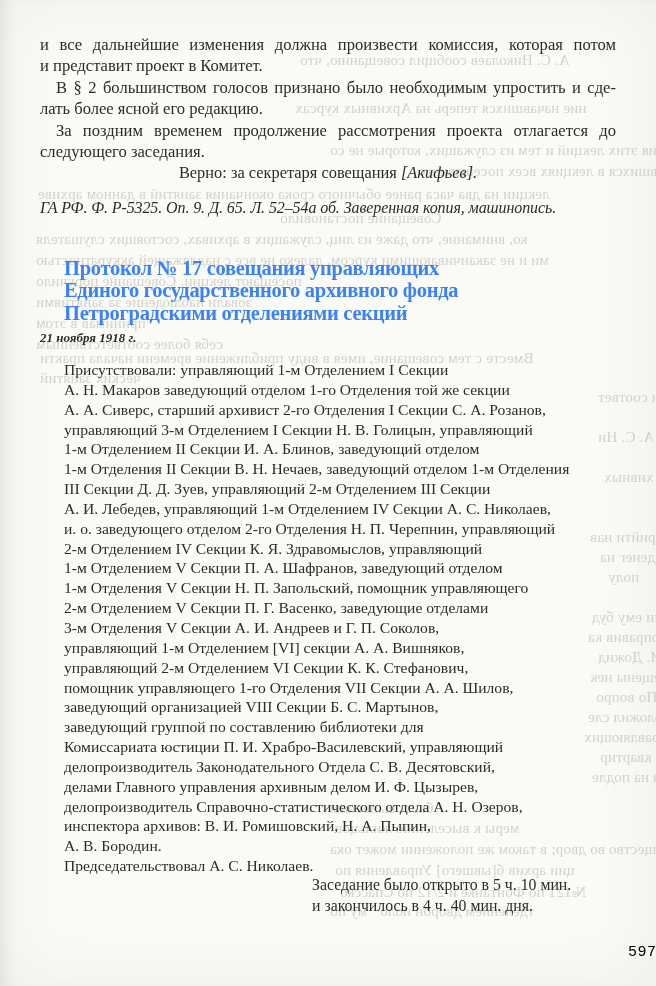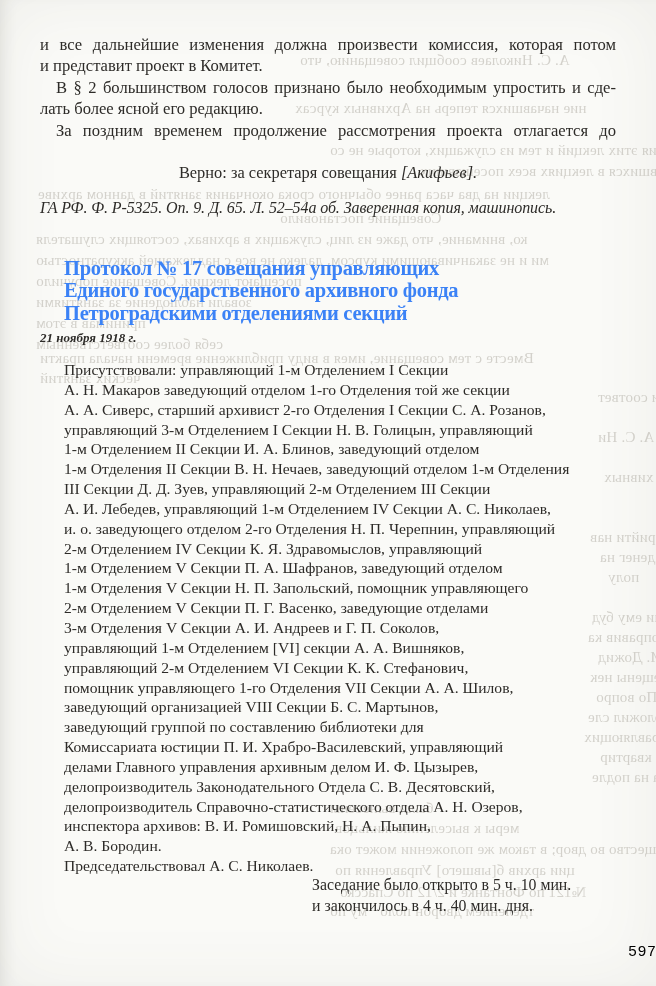--- a/index.html
+++ b/index.html
@@ -120,20 +120,21 @@
         <div class="para">
           <div class="line jfill">и все дальнейшие изменения должна произвести комиссия, которая потом</div>
           <div class="line">и представит проект в Комитет.</div>
         </div>
         <div class="para indent">
           <div class="line jfill">В § 2 большинством голосов признано было необходимым упростить и сде-</div>
           <div class="line">лать более ясной его редакцию.</div>
         </div>
         <div class="para indent">
           <div class="line jfill">За поздним временем продолжение рассмотрения проекта отлагается до</div>
+          <div class="line">следующего заседания.</div>
         </div>
       </div>
 
     <div class="attestation">
       <span>Верно: за секретаря совещания </span><span class="it">[Акифьев].</span>
     </div>
 
     <div class="source-line">ГА РФ. Ф. Р-5325. Оп. 9. Д. 65. Л. 52–54а об. Заверенная копия, машинопись.</div>
 
     <div class="protocol-title">
@@ -158,22 +159,22 @@
         <div class="line">1-м Отделением V Секции П. А. Шафранов, заведующий отделом</div>
         <div class="line">1-м Отделения V Секции Н. П. Запольский, помощник управляющего</div>
         <div class="line">2-м Отделением V Секции П. Г. Васенко, заведующие отделами</div>
         <div class="line">3-м Отделения V Секции А. И. Андреев и Г. П. Соколов,</div>
         <div class="line">управляющий 1-м Отделением [VI] секции А. А. Вишняков,</div>
         <div class="line">управляющий 2-м Отделением VI Секции К. К. Стефанович,</div>
         <div class="line">помощник управляющего 1-го Отделения VII Секции А. А. Шилов,</div>
         <div class="line">заведующий организацией VIII Секции Б. С. Мартынов,</div>
         <div class="line">заведующий группой по составлению библиотеки для</div>
         <div class="line">Комиссариата юстиции П. И. Храбро-Василевский, управляющий</div>
+        <div class="line">делопроизводитель Законодательного Отдела С. В. Десятовский,</div>
         <div class="line">делами Главного управления архивным делом И. Ф. Цызырев,</div>
-        <div class="line">делопроизводитель Законодательного Отдела С. В. Десятовский,</div>
         <div class="line">делопроизводитель Справочно-статистического отдела А. Н. Озеров,</div>
         <div class="line">инспектора архивов: В. И. Ромишовский, Н. А. Пыпин,</div>
         <div class="line">А. В. Бородин.</div>
         <div class="line">Председательствовал А. С. Николаев.</div>
       </div>
 
     <div class="closing">
         <div class="line">Заседание было открыто в 5 ч. 10 мин.</div>
         <div class="line">и закончилось в 4 ч. 40 мин. дня.</div>
       </div>

